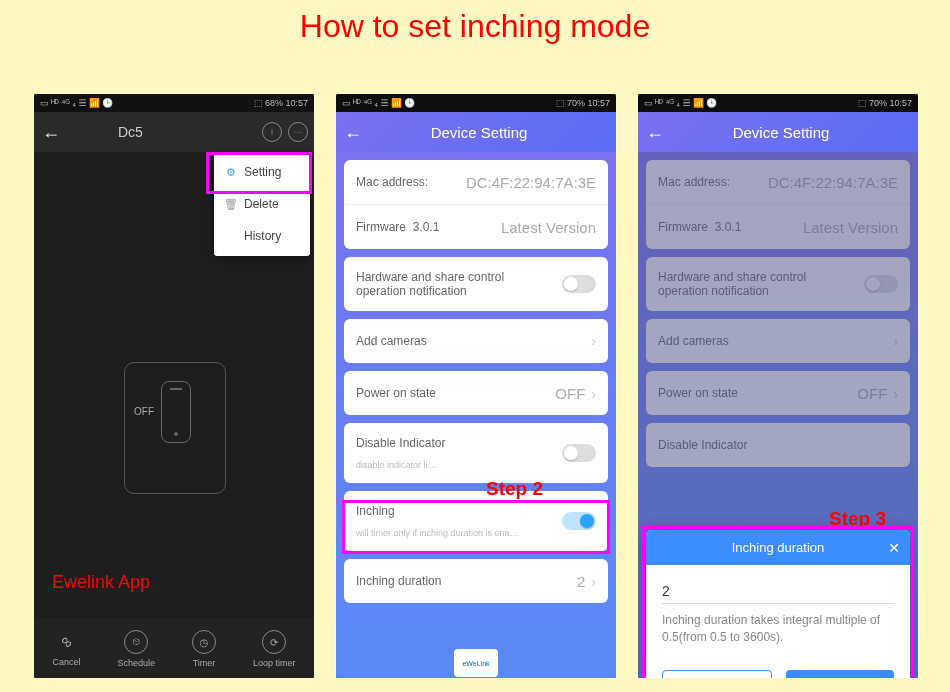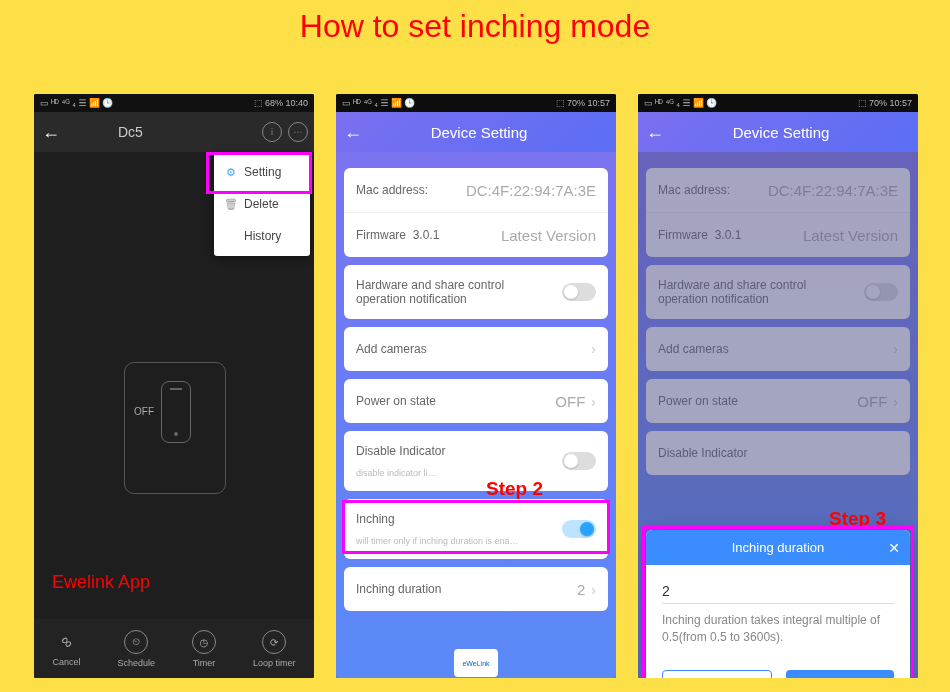--- a/index.html
+++ b/index.html
@@ -1,16 +1,16 @@
 <!DOCTYPE html>
 <html><head>
 <meta charset="utf-8">
 <style>
 html,body{margin:0;padding:0;font-family:-apple-system,Helvetica,Arial,sans-serif;background:#fff}
-.canvas{width:950px;height:692px;position:relative;background:#fde047}
+.canvas{width:950px;height:692px;position:relative;background:#fef9c3}
 .title{position:absolute;top:8px;left:0;right:0;text-align:center;font-size:32px;color:#f00;font-weight:400}
 .phone{position:absolute;top:94px;width:280px;height:584px;background:#000;border-radius:2px;overflow:hidden}
 .p1{left:34px}.p2{left:336px}.p3{left:638px}
 .statusbar{height:18px;background:#111;color:#bbb;font-size:9px;display:flex;justify-content:space-between;align-items:center;padding:0 6px}
 .p2 .statusbar,.p3 .statusbar{background:#0d0d0d}
 .header{height:40px;display:flex;align-items:center;color:#fff;position:relative}
 .p1 .header{background:#2a2a2a}
 .p2 .header,.p3 .header{background:linear-gradient(135deg,#7b6ff0,#5a6ef5)}
 .back{width:34px;text-align:center;font-size:18px;cursor:pointer}
 .htitle{flex:1;text-align:center;font-size:15px;padding-right:28px}
@@ -28,21 +28,21 @@
 .switch-inner{position:absolute;left:36px;top:18px;width:28px;height:60px;border:1px solid #666;border-radius:8px}
 .switch-line{position:absolute;left:8px;top:6px;width:12px;height:2px;background:#666}
 .offlbl{position:absolute;left:-28px;top:24px;font-size:10px;color:#aaa}
 .dot{position:absolute;left:12px;bottom:6px;width:4px;height:4px;border-radius:50%;background:#666}
 .ewelink{position:absolute;left:18px;bottom:86px;color:#f00;font-size:18px;font-weight:400}
 .bottombar{position:absolute;bottom:0;left:0;right:0;height:60px;background:#232323;display:flex;justify-content:space-around;align-items:center}
 .bbitem{color:#aaa;font-size:9px;text-align:center;display:flex;flex-direction:column;align-items:center;gap:4px;cursor:pointer}
 .bbicon{width:22px;height:22px;border:1px solid #888;border-radius:50%;display:flex;align-items:center;justify-content:center;font-size:10px}
 .share-icon{border:none;position:relative}
 .share-icon::before{content:"∞";font-size:16px;transform:rotate(45deg)}
-.body2{background:linear-gradient(180deg,#7b73f0 0%,#6a7cf5 40%,#5a8af7 100%);height:527px;padding:16px 8px 0;position:relative;box-sizing:border-box}
+.body2{background:linear-gradient(180deg,#7b73f0 0%,#6a7cf5 40%,#5a8af7 100%);height:527px;padding:8px 8px 0;position:relative;box-sizing:border-box}
 .card{background:#fff;border-radius:6px;margin-bottom:8px;overflow:hidden}
 .row{padding:13px 12px;display:flex;justify-content:space-between;align-items:center;font-size:12px;color:#555;min-height:18px;cursor:pointer}
 .row + .row{border-top:1px solid #eee}
 .rowlabel{color:#666;flex:1}
 .rowval{color:#aaa;font-size:15px}
 .rowsub{font-size:9px;color:#bbb;margin-top:10px}
 .chev{color:#ccc;font-size:14px;margin-left:6px}
 .toggle{width:34px;height:18px;background:#ddd;border-radius:10px;position:relative;cursor:pointer}
 .toggle::after{content:"";position:absolute;width:14px;height:14px;background:#fff;border-radius:50%;top:2px;left:2px;box-shadow:0 1px 2px rgba(0,0,0,.2)}
 .toggle.on{background:#bde4ff}
@@ -67,21 +67,21 @@
 </style>
 </head>
 <body>
 
 <div class="canvas">
   <div class="title">How to set inching mode</div>
 
   <div class="phone p1">
     <div class="statusbar">
       <span>▭ ᴴᴰ ⁴ᴳ ₄ ☰ 📶 🕒</span>
-      <span>⬚ 68% 10:40</span>
+      <span>⬚ 68% 10:57</span>
     </div>
     <div class="header">
       <div class="back">←</div>
       <div class="htitle">Dc5</div>
       <div class="hicons">
         <div class="hicon">i</div>
         <div class="hicon">⋯</div>
       </div>
     </div>
     <div class="step1">Step 1</div>

